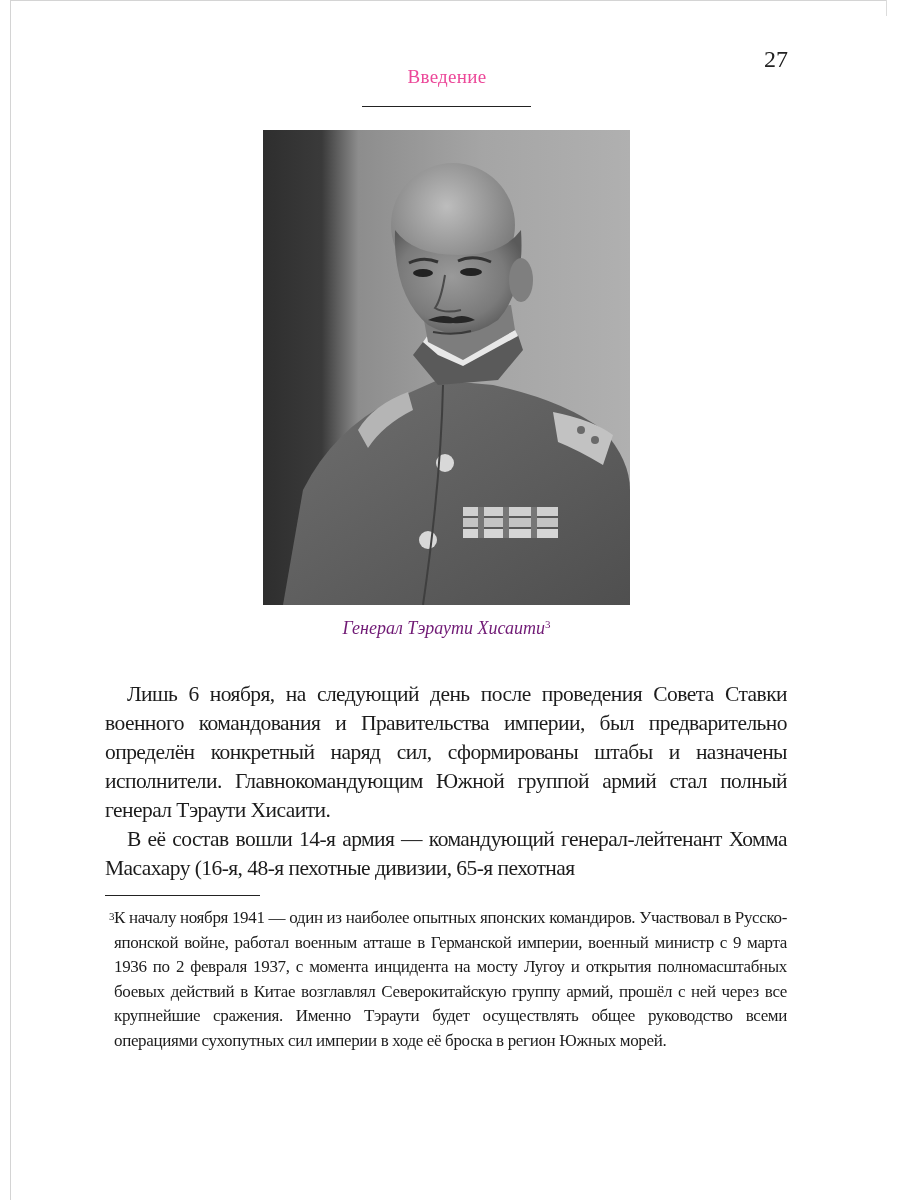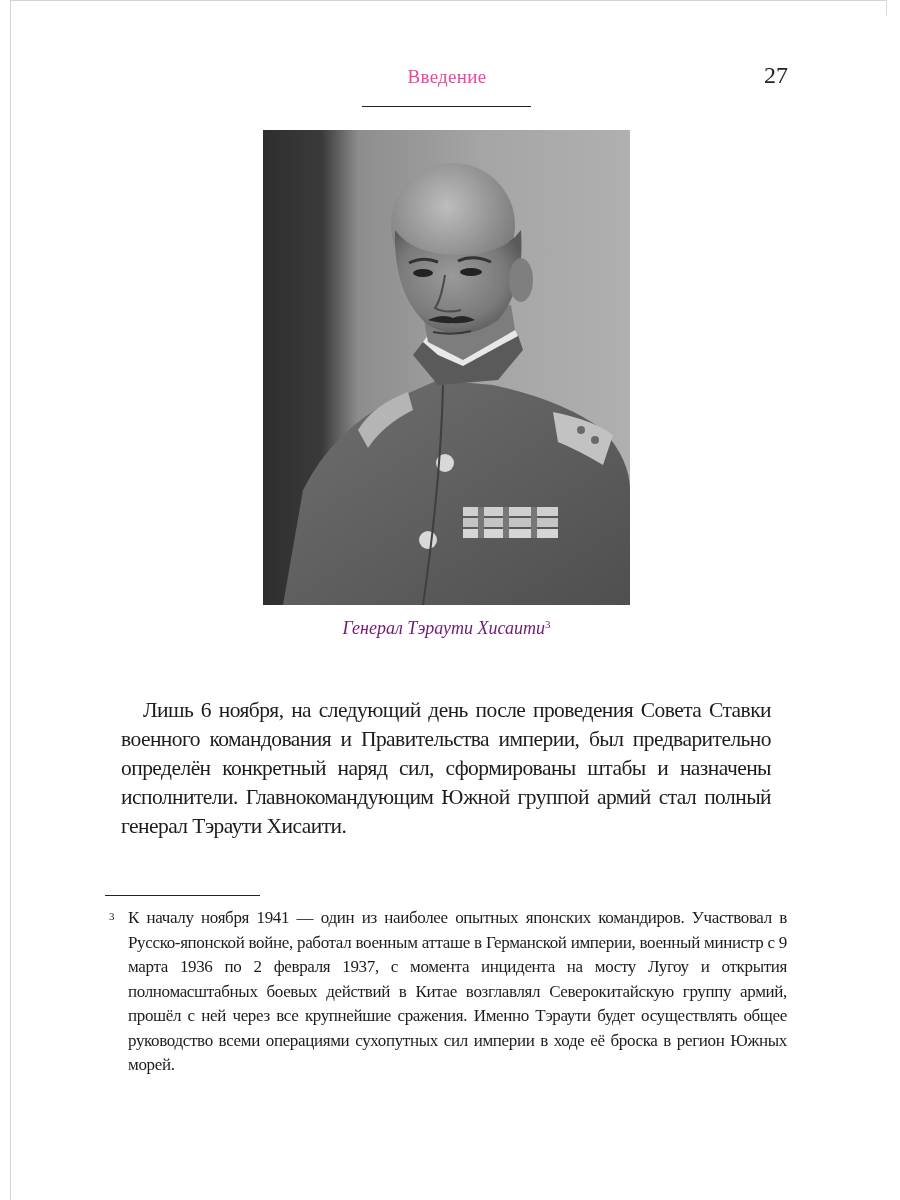--- a/index.html
+++ b/index.html
@@ -19,51 +19,51 @@
       position: absolute; left: 886px; top: 0; width: 1px; height: 16px; background: #dcdcdc;
     }
     .running-head {
       position: absolute; left: 362px; top: 66px; width: 170px; text-align: center;
       font-size: 19px; letter-spacing: 0.3px; color: #ec4899;
     }
     .head-rule {
       position: absolute; left: 362px; top: 106px; width: 169px; height: 1px; background: #222;
     }
     .page-number {
-      position: absolute; left: 740px; top: 62px; width: 48px; text-align: right;
+      position: absolute; left: 740px; top: 46px; width: 48px; text-align: right;
       font-size: 24px; color: #222;
     }
     .photo {
       position: absolute; left: 263px; top: 130px; width: 367px; height: 475px;
       background: #7a7a7a; overflow: hidden;
     }
     .photo svg { display: block; width: 100%; height: 100%; }
     .caption {
       position: absolute; left: 263px; top: 618px; width: 367px; text-align: center;
       font-style: italic; font-size: 18px; color: #701a75;
     }
     .caption sup { font-size: 11px; vertical-align: 6px; font-style: normal; }
     .body-text {
       position: absolute; left: 105px; top: 680px; width: 682px;
       font-size: 21.5px; line-height: 29px; text-align: justify; color: #1c1c1c;
       font-stretch: condensed; letter-spacing: -0.55px;
     }
-    .body-text p { margin: 16px; text-indent: 22px; }
+    .body-text p { margin: 0; text-indent: 22px; }
     .footnote-rule {
       position: absolute; left: 105px; top: 895px; width: 155px; height: 1px; background: #222;
     }
     .footnote {
       position: absolute; left: 105px; top: 906px; width: 682px;
       font-size: 17px; line-height: 24.5px; color: #1c1c1c; letter-spacing: -0.35px;
     }
     .footnote-marker {
       position: absolute; left: 4px; top: -2px; font-size: 11px;
     }
     .footnote-text {
-      margin-left: 23px; text-align: justify;
+      margin-left: 9px; text-align: justify;
     }
   </style>
 </head>
 <body>
 
 <div class="page-edge-top"></div>
 <div class="page-edge-left"></div>
 <div class="page-edge-right"></div>
 
 <div class="running-head">Введение</div>
@@ -136,20 +136,21 @@
     <rect x="268" y="377" width="6" height="31" fill="#777"></rect>
 
     <path d="M180 255 Q178 350 160 475" stroke="#3f3f3f" stroke-width="2" fill="none"></path>
   </svg>
 </div>
 
 <div class="caption"><span>Генерал Тэраути Хисаити</span><sup>3</sup></div>
 
 <div class="body-text">
   <p>Лишь 6 ноября, на следующий день после проведения Совета Ставки военного командования и Правительства империи, был предварительно определён конкретный наряд сил, сформированы штабы и назначены исполнители. Главнокомандующим Южной группой армий стал полный генерал Тэраути Хисаити.</p>
+  <p>В её состав вошли 14-я армия — командующий генерал-лейтенант Хомма Масахару (16-я, 48-я пехотные дивизии, 65-я пехотная</p>
 </div>
 
 <div class="footnote-rule"></div>
 
 <div class="footnote">
   <span class="footnote-marker">3</span>
   <div class="footnote-text">К началу ноября 1941 — один из наиболее опытных японских командиров. Участвовал в Русско-японской войне, работал военным атташе в Германской империи, военный министр с 9 марта 1936 по 2 февраля 1937, с момента инцидента на мосту Лугоу и открытия полномасштабных боевых действий в Китае возглавлял Северокитайскую группу армий, прошёл с ней через все крупнейшие сражения. Именно Тэраути будет осуществлять общее руководство всеми операциями сухопутных сил империи в ходе её броска в регион Южных морей.</div>
 </div>
 
 </body></html>

